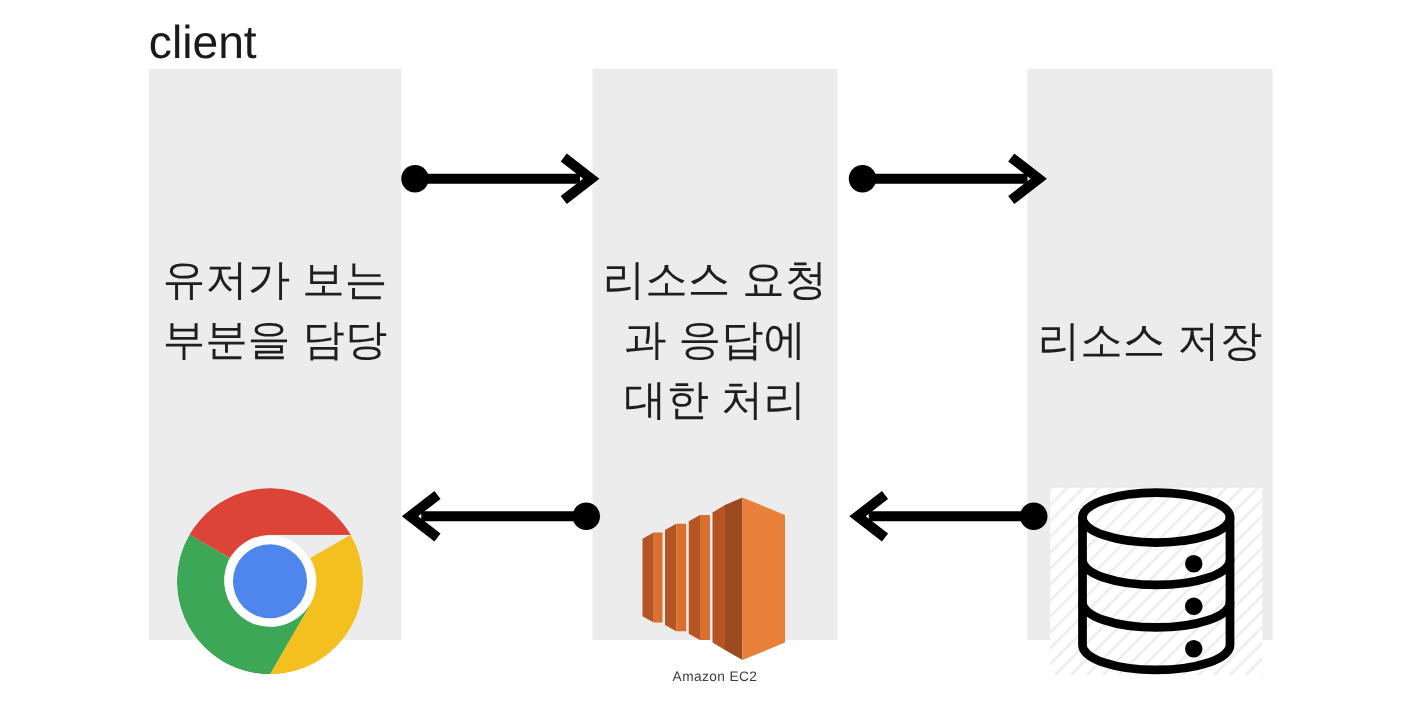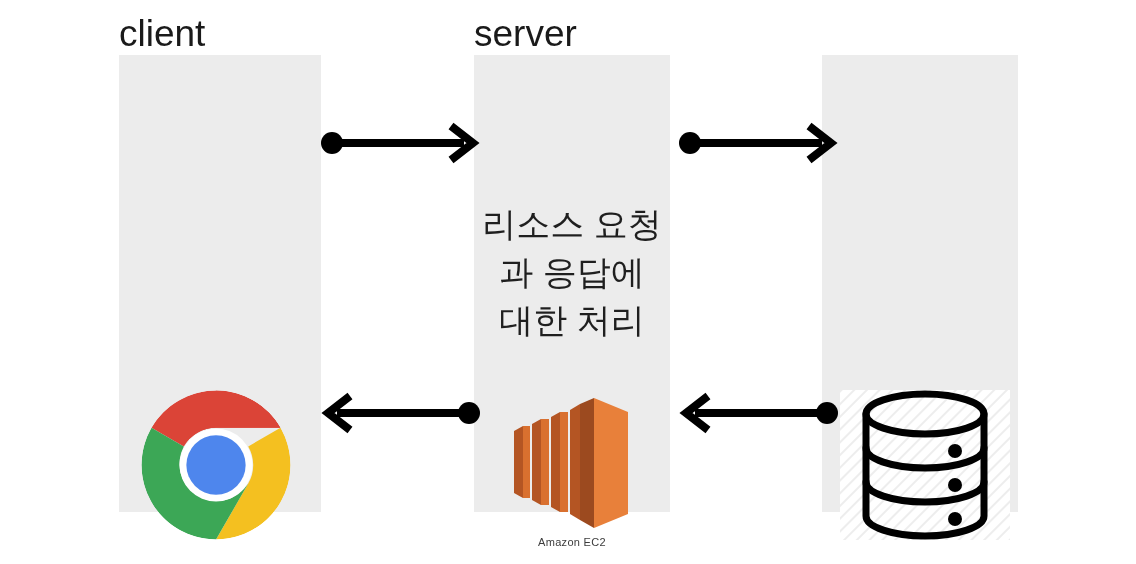--- a/index.html
+++ b/index.html
@@ -82,25 +82,27 @@
 </head>
 <body>
 
 <div id="canvas">
 
   <div class="col-body" style="left:119px; top:55px; width:202px; height:457px;"></div>
   <div class="col-body" style="left:474px; top:55px; width:196px; height:457px;"></div>
   <div class="col-body" style="left:822px; top:55px; width:196px; height:457px;"></div>
 
   <div class="col-title" style="left:119px; top:12px; width:202px;">client</div>
-  <div class="col-title" style="left:474px; top:12px; width:196px;">server</div>
 
+  <div class="col-text" style="left:119px; top:200px; width:202px;">유저가 보는
+부분을 담당</div>
   <div class="col-text" style="left:474px; top:200px; width:196px;">리소스 요청
 과 응답에
 대한 처리</div>
+  <div class="col-text" style="left:822px; top:249px; width:196px;">리소스 저장</div>
 
   <svg class="arrow-svg" style="left:318px; top:118px;" width="165" height="50" viewBox="0 0 165 50">
     <circle cx="14" cy="25" r="11" fill="#000000"></circle>
     <line x1="14" y1="25" x2="146" y2="25" stroke="#000000" stroke-width="8"></line>
     <polyline points="133,8 155,25 133,42" fill="none" stroke="#000000" stroke-width="8" stroke-linejoin="miter" stroke-linecap="butt"></polyline>
   </svg>
 
   <svg class="arrow-svg" style="left:318px; top:388px;" width="165" height="50" viewBox="0 0 165 50">
     <circle cx="151" cy="25" r="11" fill="#000000"></circle>
     <line x1="151" y1="25" x2="19" y2="25" stroke="#000000" stroke-width="8"></line>

